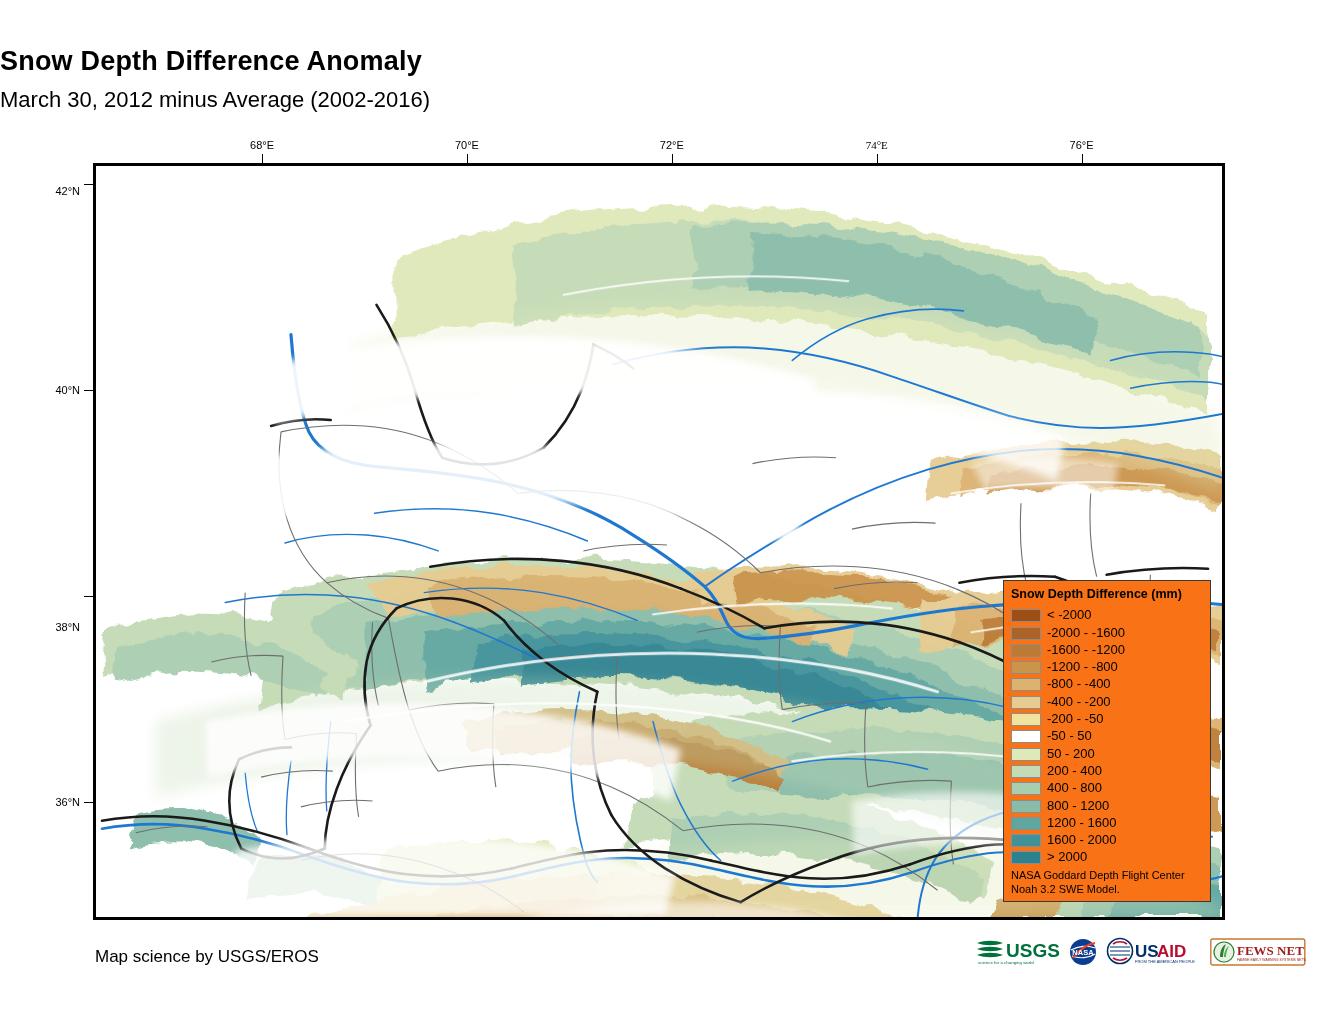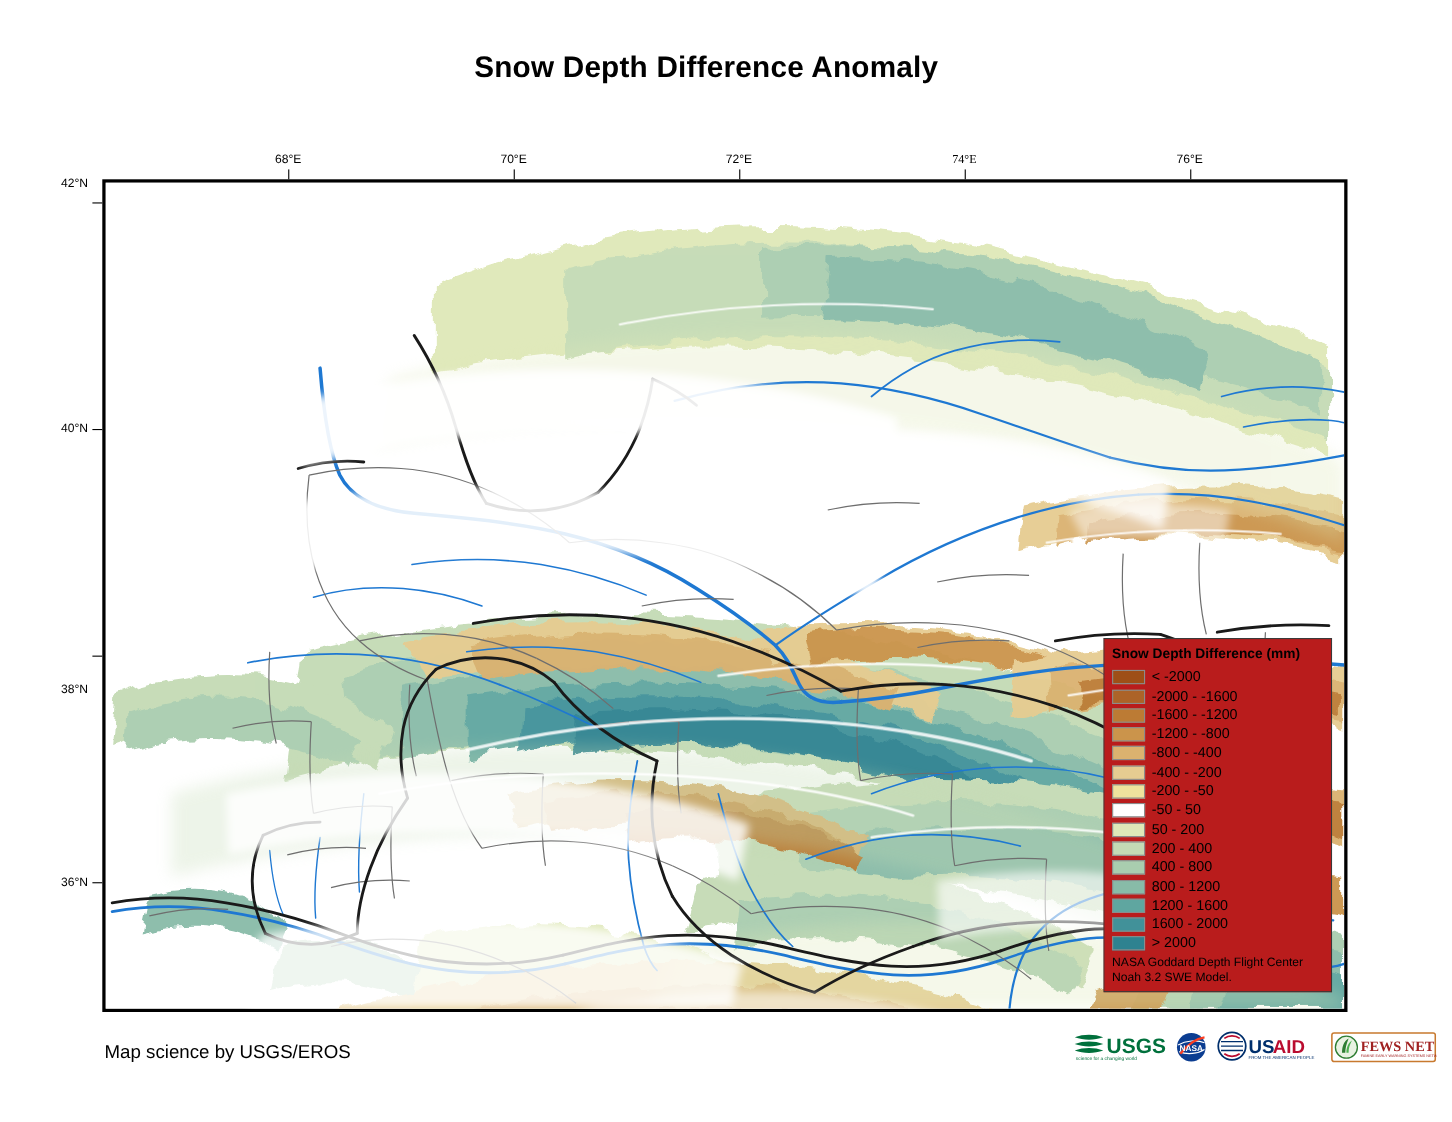--- a/index.html
+++ b/index.html
@@ -14,21 +14,20 @@
     font-family: "Liberation Sans", sans-serif;
     overflow: hidden;
   }
 
   
   #title-block {
     position: absolute;
     top: 46px;
     left: 0;
     width: 1284px;
-    text-align: center;
   }
   #map-title {
     font-size: 27px;
     font-weight: bold;
     color: #000;
     letter-spacing: 0.2px;
   }
   #map-subtitle {
     font-size: 22px;
     font-weight: normal;
@@ -87,21 +86,21 @@
     transform: translate(-100%, -50%);
     white-space: nowrap;
   }
 
   
   #legend {
     position: absolute;
     left: 1003px;
     top: 580px;
     width: 208px;
-    background: #b91c1c;
+    background: #f97316;
     border: 1px solid #3a3a3a;
     box-sizing: border-box;
     padding: 6px 7px 5px 7px;
   }
   #legend-title {
     font-size: 12.5px;
     font-weight: bold;
     color: #000;
     margin-bottom: 4px;
     white-space: nowrap;
@@ -150,20 +149,21 @@
     gap: 7px;
     justify-content: flex-end;
   }
   .logo { display: block; }
 </style>
 </head>
 <body>
 
 <div id="title-block">
   <div id="map-title">Snow Depth Difference Anomaly</div>
+  <div id="map-subtitle">March 30, 2012 minus Average (2002-2016)</div>
 </div>
 
 <div id="axis-top"></div>
 <div id="axis-left"></div>
 
 <div id="map-frame">
   <svg id="map-canvas" viewBox="0 0 1132 757" preserveAspectRatio="none">
     <defs>
       <filter id="soften" x="-10%" y="-10%" width="120%" height="120%">
         <feGaussianBlur stdDeviation="7"></feGaussianBlur>
@@ -530,19 +530,19 @@
 <div class="tick-label-top" style="left: 262.032px;">68°E</div>
 <div class="tick-line-top" style="left: 466.919px;"></div>
 <div class="tick-label-top" style="left: 466.919px;">70°E</div>
 <div class="tick-line-top" style="left: 671.805px;"></div>
 <div class="tick-label-top" style="left: 671.805px;">72°E</div>
 <div class="tick-line-top" style="left: 876.692px;"></div>
 <div class="tick-label-top" style="left: 876.692px; font-family: Liberation Serif, serif;">74°E</div>
 <div class="tick-line-top" style="left: 1081.58px;"></div>
 <div class="tick-label-top" style="left: 1081.58px;">76°E</div>
 <div class="tick-line-left" style="top: 183.599px;"></div>
-<div class="tick-label-left" style="top: 167px;">42°N</div>
+<div class="tick-label-left" style="top: 191px;">42°N</div>
 <div class="tick-line-left" style="top: 389.585px;"></div>
 <div class="tick-label-left" style="top: 389.585px;">40°N</div>
 <div class="tick-line-left" style="top: 595.571px;"></div>
 <div class="tick-label-left" style="top: 603px; margin-top: 24px;">38°N</div>
 <div class="tick-line-left" style="top: 801.558px;"></div>
 <div class="tick-label-left" style="top: 801.558px;">36°N</div>
 
 </body></html>

